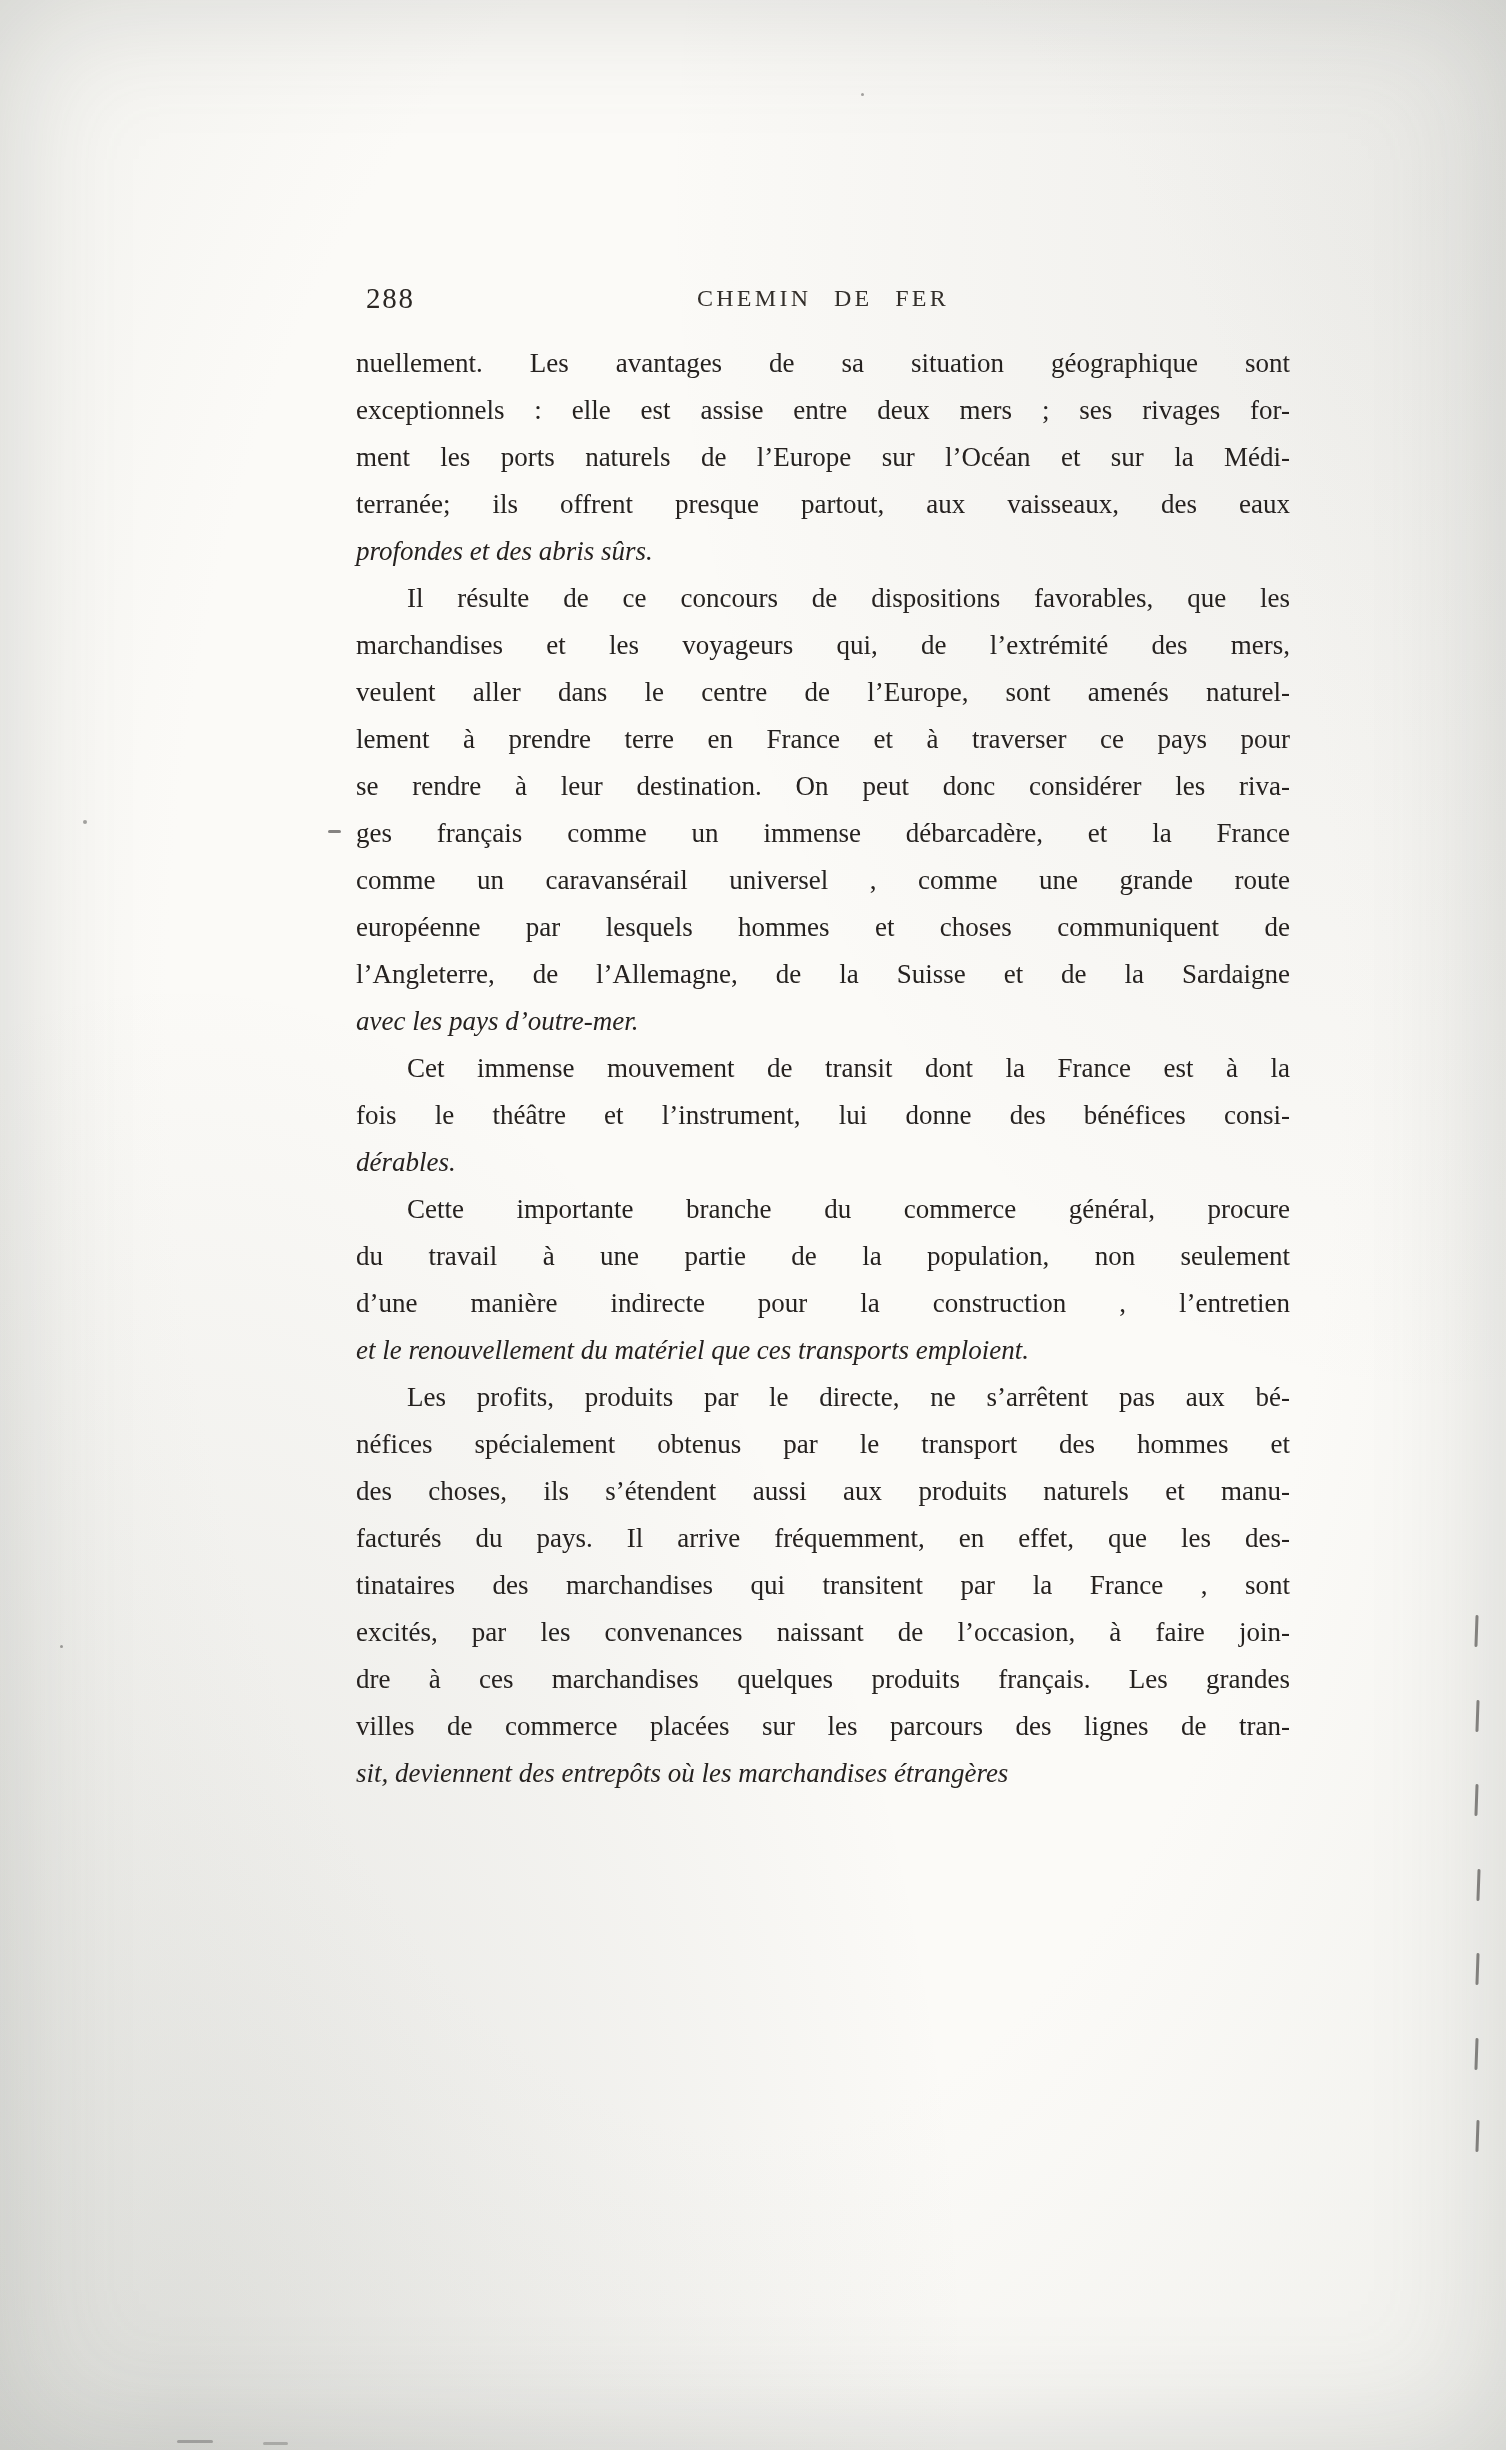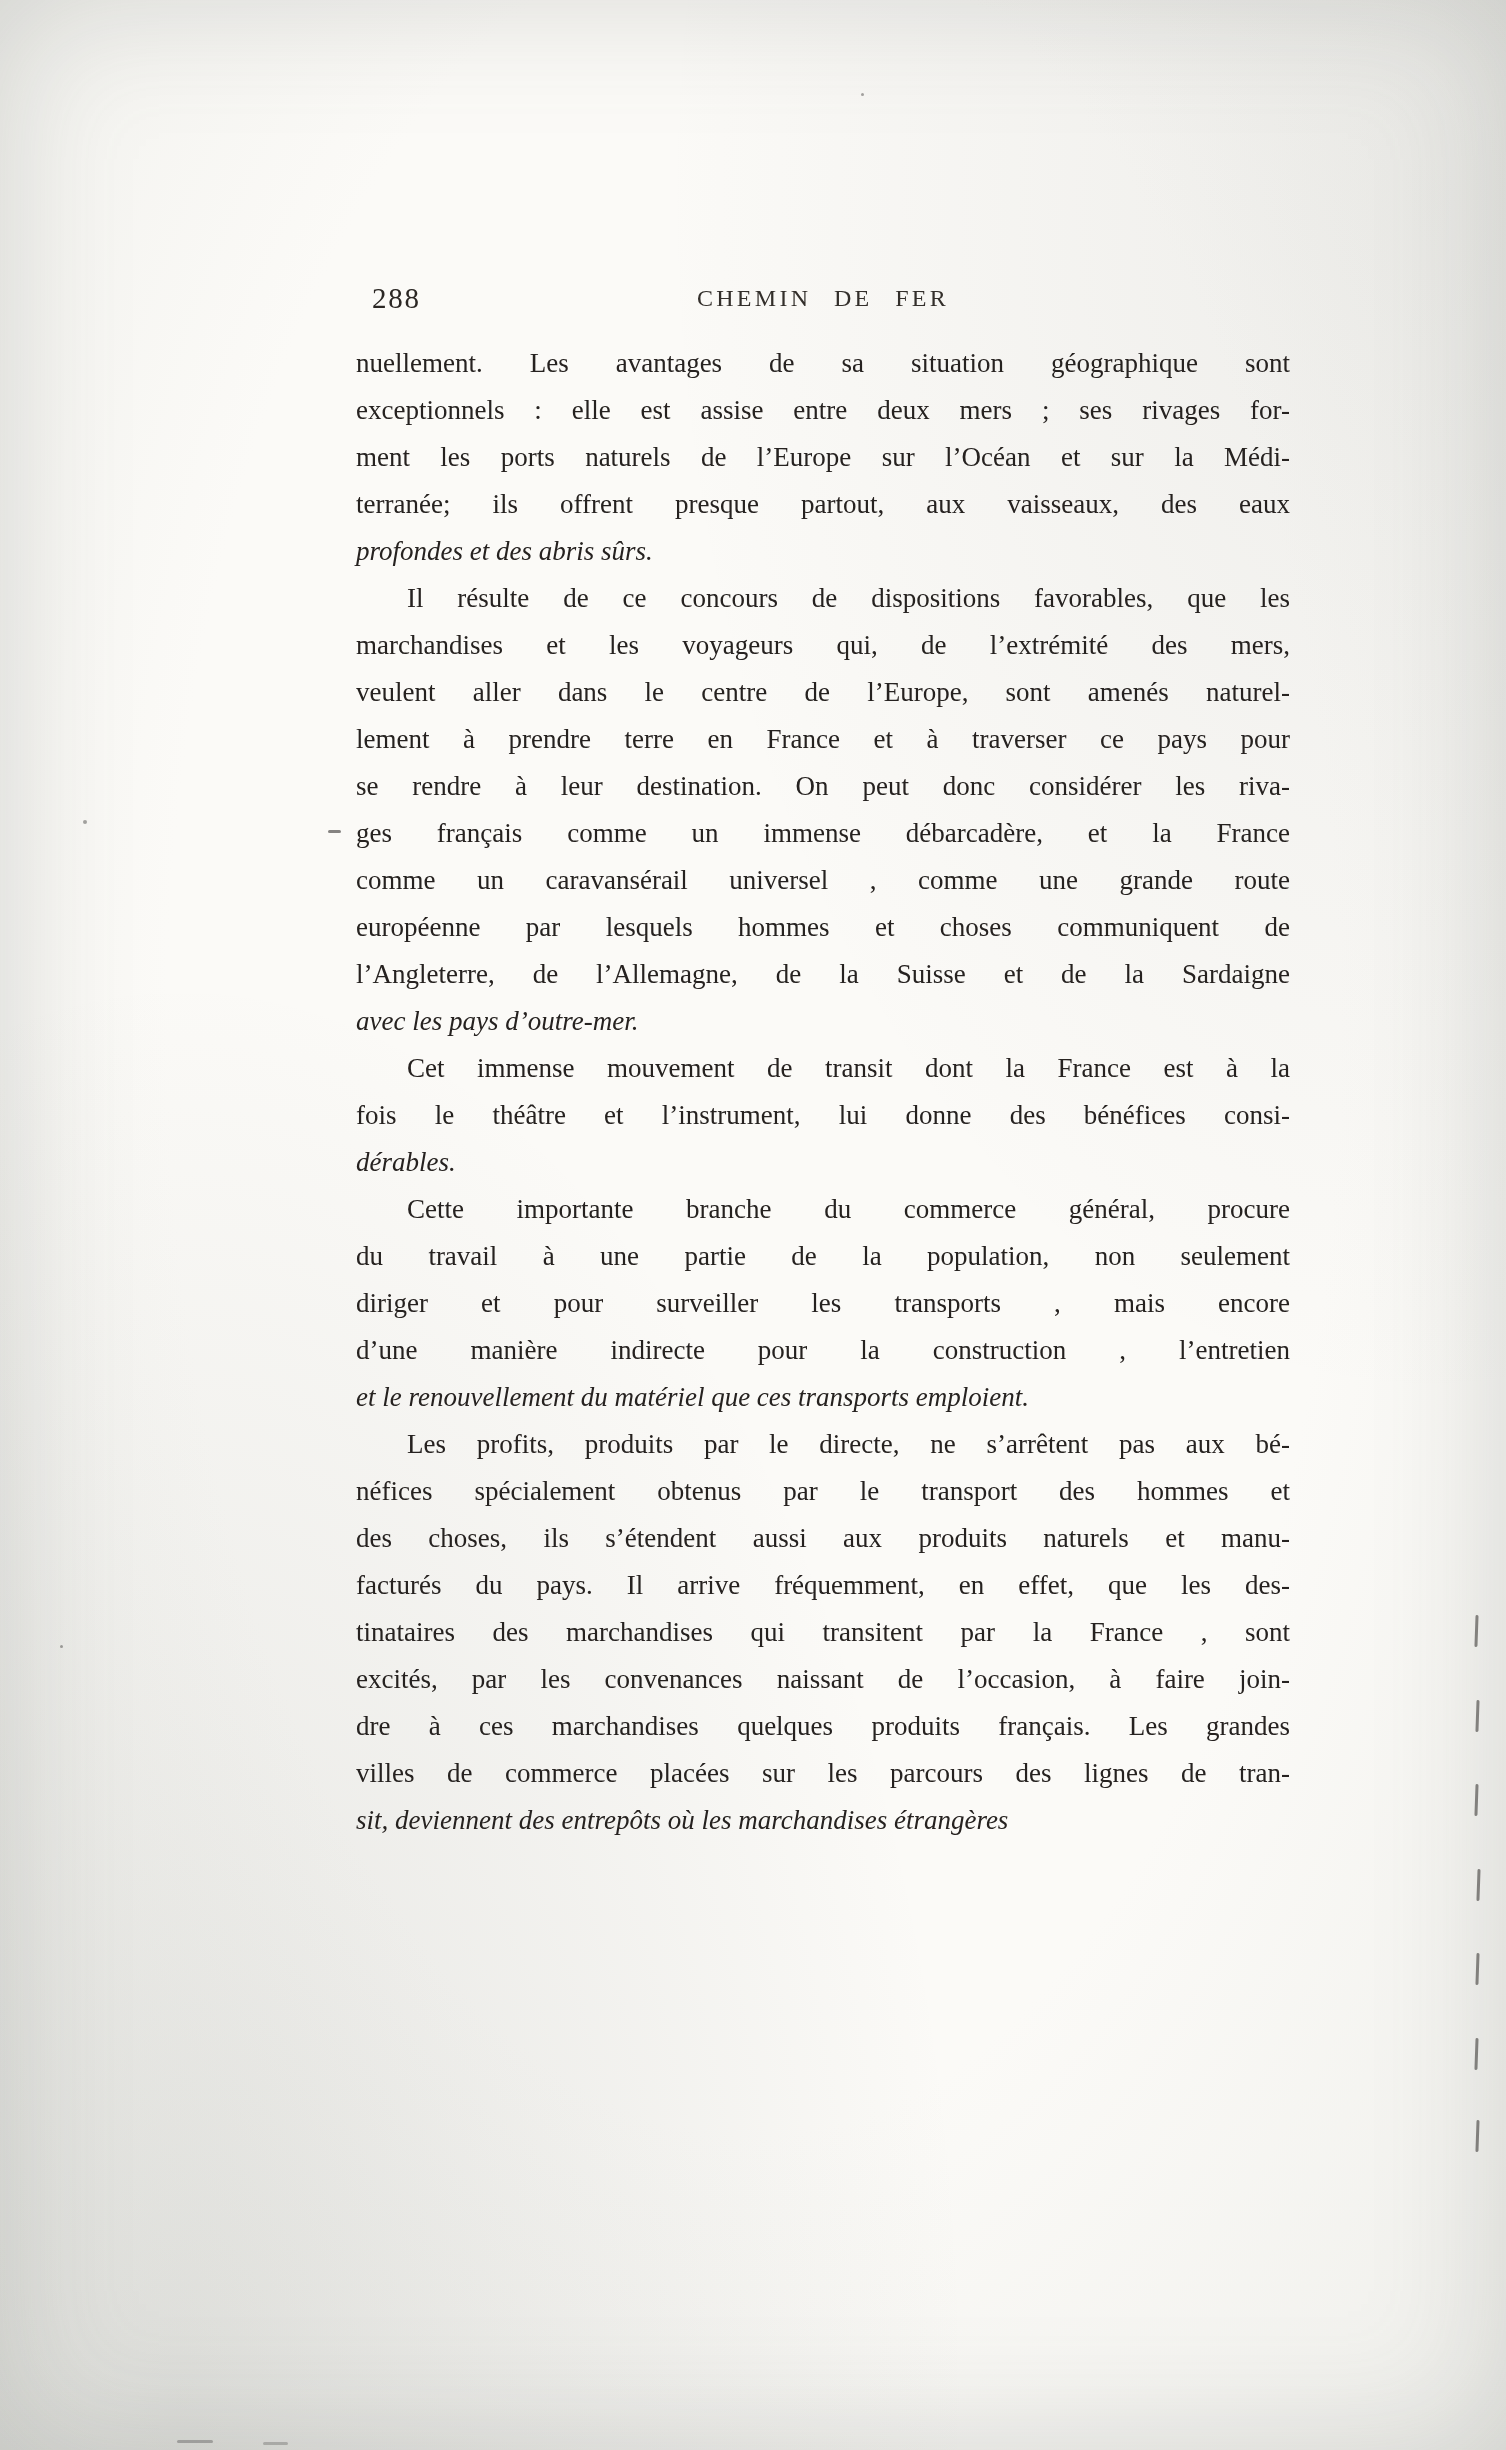--- a/index.html
+++ b/index.html
@@ -22,21 +22,21 @@
   }
   .header {
     position: absolute;
     top: 280px;
     left: 356px;
     width: 934px;
     height: 50px;
   }
   .page-number {
     position: absolute;
-    left: 16px;
+    left: 10px;
     top: 1.7px;
     font-size: 29px;
     letter-spacing: 1.7px;
     color: #2b2724;
   }
   .header-title {
     position: absolute;
     left: 0;
     right: 0;
     top: 5px;
@@ -111,21 +111,20 @@
       <div class="line">ges français comme un immense débarcadère, et la France</div>
       <div class="line">comme un caravansérail universel , comme une grande route</div>
       <div class="line">européenne par lesquels hommes et choses communiquent de</div>
       <div class="line">l’Angleterre, de l’Allemagne, de la Suisse et de la Sardaigne</div>
       <div class="line last">avec les pays d’outre-mer.</div>
       <div class="line indent">Cet immense mouvement de transit dont la France est à la</div>
       <div class="line">fois le théâtre et l’instrument, lui donne des bénéfices consi-</div>
       <div class="line last">dérables.</div>
       <div class="line indent">Cette importante branche du commerce général, procure</div>
       <div class="line">du travail à une partie de la population, non seulement</div>
-      <div class="line">diriger et pour surveiller les transports , mais encore</div>
       <div class="line">d’une manière indirecte pour la construction , l’entretien</div>
       <div class="line last">et le renouvellement du matériel que ces transports emploient.</div>
       <div class="line indent">Les profits, produits par le directe, ne s’arrêtent pas aux bé-</div>
       <div class="line">néfices spécialement obtenus par le transport des hommes et</div>
       <div class="line">des choses, ils s’étendent aussi aux produits naturels et manu-</div>
       <div class="line">facturés du pays. Il arrive fréquemment, en effet, que les des-</div>
       <div class="line">tinataires des marchandises qui transitent par la France , sont</div>
       <div class="line">excités, par les convenances naissant de l’occasion, à faire join-</div>
       <div class="line">dre à ces marchandises quelques produits français. Les grandes</div>
       <div class="line">villes de commerce placées sur les parcours des lignes de tran-</div>

